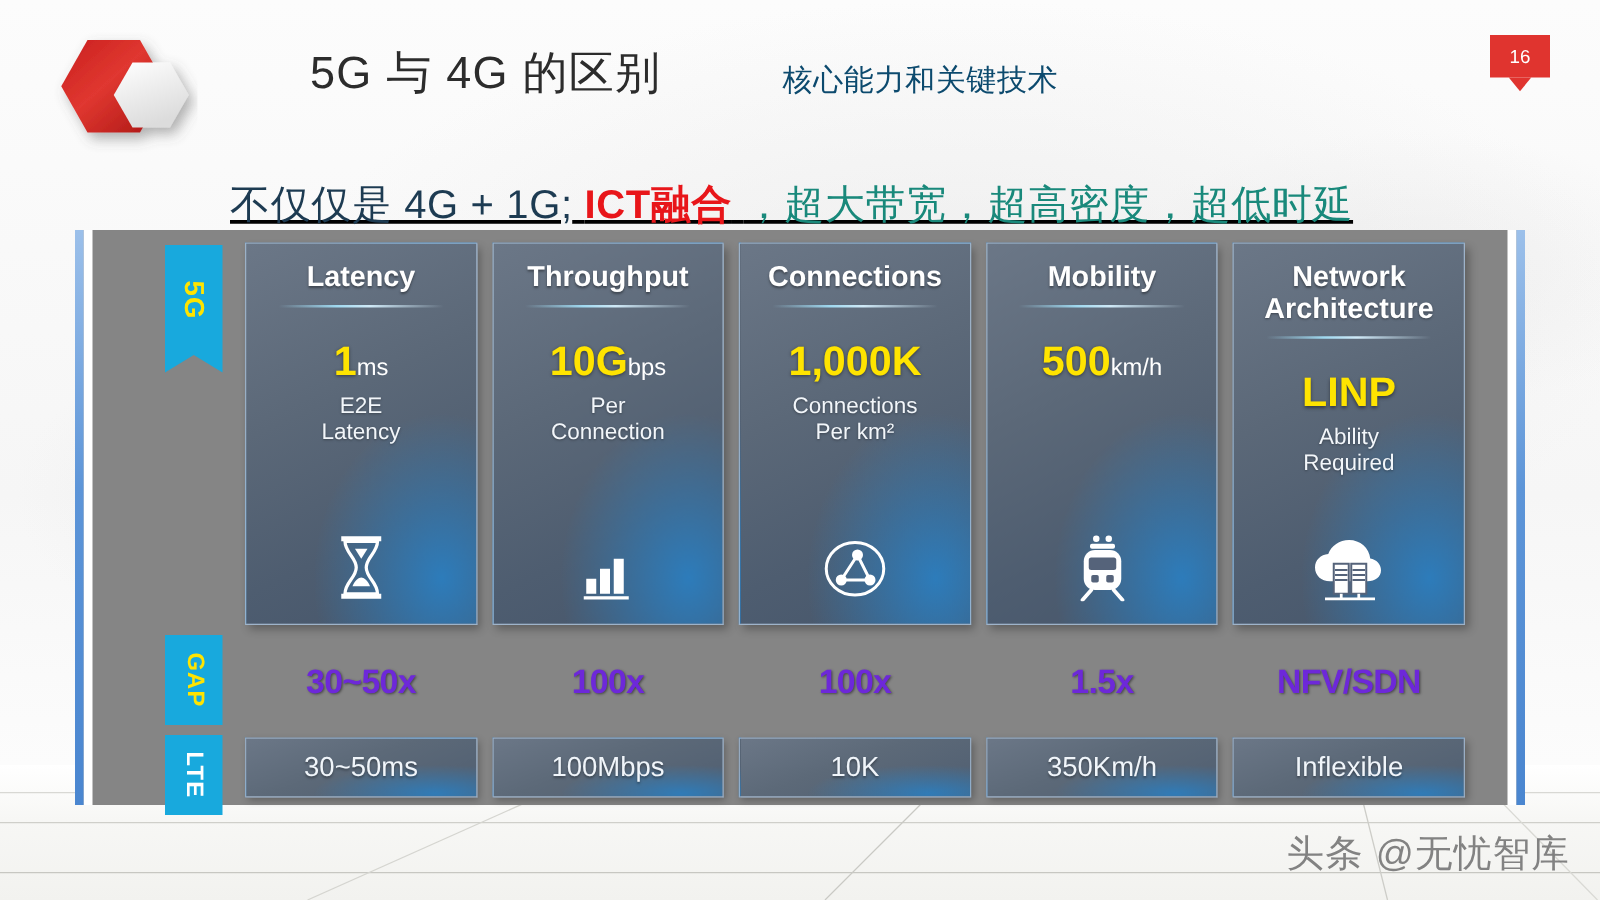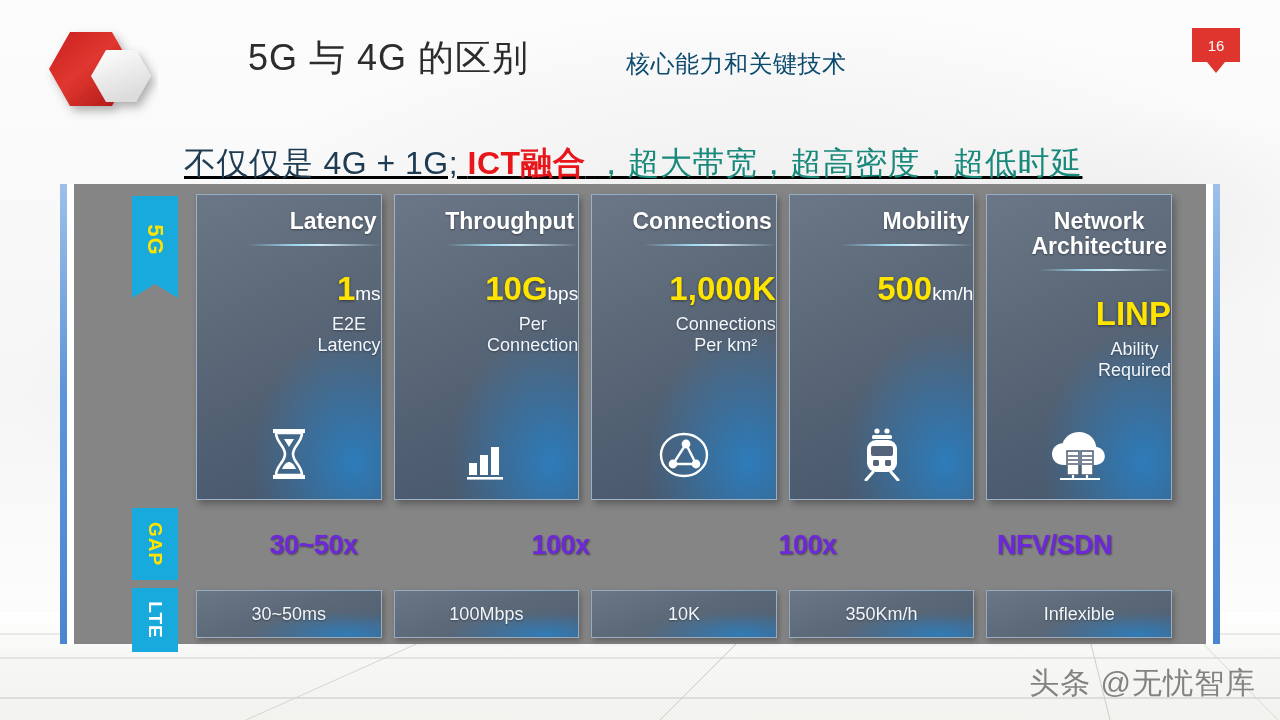--- a/index.html
+++ b/index.html
@@ -107,21 +107,21 @@
     position:absolute; left:196px; top:194px; width:976px; height:306px;
     display:flex; gap:12px;
   }
   .card {
     flex:1; position:relative;
     background:
       radial-gradient(ellipse 90% 70% at 85% 88%, rgba(40,130,200,.85) 0%, rgba(40,130,200,0) 62%),
       linear-gradient(155deg,#6b7787 0%,#5b6878 40%,#4e5d70 72%,#46566b 100%);
     border:1px solid rgba(176,200,224,.75);
     box-shadow:3px 4px 7px rgba(0,0,0,.30);
-    display:flex; flex-direction:column; align-items:flex-end;
+    display:flex; flex-direction:column; align-items:center;
     padding-top:14px; color:#fff; overflow:hidden;
   }
   .card-title {
     font-size:23px; font-weight:bold; text-align:center; line-height:1.08;
     text-shadow:0 1px 2px rgba(0,0,0,.4); padding:0 4px;
   }
   .card-divider {
     width:72%; height:2px; margin-top:10px;
     background:linear-gradient(90deg,rgba(255,255,255,0) 0%,#9fd8ef 35%,#cfe9f7 55%,rgba(255,255,255,0) 100%);
   }
@@ -162,21 +162,21 @@
     display:flex; gap:12px;
   }
   .lte-cell {
     flex:1; position:relative;
     background:
       radial-gradient(ellipse 85% 80% at 82% 95%, rgba(40,130,200,.80) 0%, rgba(40,130,200,0) 62%),
       linear-gradient(160deg,#6b7787 0%,#5c6978 45%,#4f5e71 100%);
     border:1px solid rgba(176,200,224,.7);
     box-shadow:2px 3px 6px rgba(0,0,0,.28);
     display:flex; align-items:center; justify-content:center;
-    color:#f0f5fa; font-size:18px;
+    color:#f0f5fa; font-size:22px;
     text-shadow:0 1px 2px rgba(0,0,0,.35);
   }
 
   
   #watermark {
     position:absolute; right:24px; bottom:16px;
     font-size:30px; color:#6f6f6f; letter-spacing:1px;
     opacity:.85; white-space:nowrap;
   }
 </style>
@@ -341,20 +341,21 @@
       </svg>
     </div>
   </div>
 
 </div>
 
 <div id="gap-row">
   <div class="gap-cell">30~50x</div>
   <div class="gap-cell">100x</div>
   <div class="gap-cell">100x</div>
+  <div class="gap-cell">1.5x</div>
   <div class="gap-cell">NFV/SDN</div>
 </div>
 
 <div id="lte-row">
   <div class="lte-cell">30~50ms</div>
   <div class="lte-cell">100Mbps</div>
   <div class="lte-cell">10K</div>
   <div class="lte-cell">350Km/h</div>
   <div class="lte-cell">Inflexible</div>
 </div>

